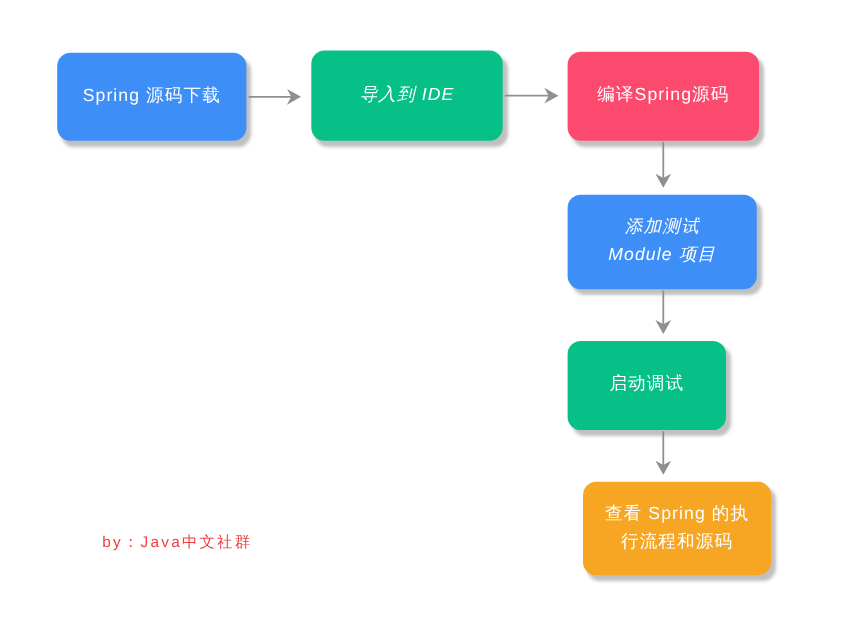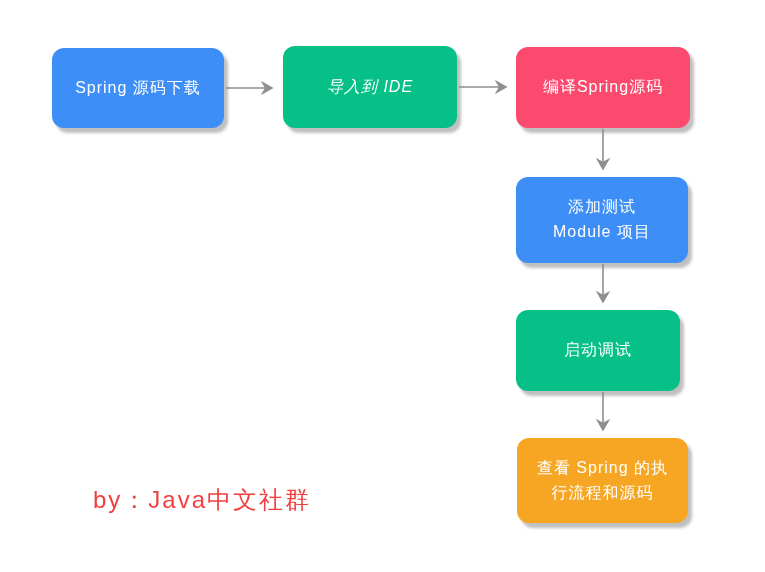--- a/index.html
+++ b/index.html
@@ -30,27 +30,27 @@
     text-align: center;
     white-space: pre-line;
     letter-spacing: 1px;
     box-shadow: 4px 5px 3px rgba(140,140,140,0.55);
     padding: 6px 10px;
   }
   .node-1 { left: 52px;  top: 48px;  width: 172px; height: 80px; }
   .node-2 { left: 283px; top: 46px;  width: 174px; height: 82px; font-style: italic; }
   .node-3 { left: 516px; top: 47px;  width: 174px; height: 81px; }
   .node-4 { left: 516px; top: 177px; width: 172px; height: 86px; }
-  .node-5 { left: 516px; top: 310px; width: 164px; height: 81px; }
+  .node-5 { left: 516px; top: 310px; width: 144px; height: 81px; }
   .node-6 { left: 517px; top: 438px; width: 171px; height: 85px; }
   .credit {
     position: absolute;
     left: 93px;
     top: 484px;
-    font-size: 24px;
+    font-size: 14px;
     letter-spacing: 2px;
     white-space: nowrap;
   }
 </style>
 </head>
 <body>
 
 <div class="canvas">
 
   <svg class="edges" viewBox="0 0 765 572" xmlns="http://www.w3.org/2000/svg">
@@ -67,23 +67,23 @@
       <line x1="603" y1="392" x2="603" y2="430" marker-end="url(#arrowhead)"></line>
     </g>
   </svg>
 
   <div class="node node-1" style="background-color: rgb(62, 142, 247); color: rgb(255, 255, 255);">Spring 源码下载</div>
 
   <div class="node node-2" style="background-color: rgb(6, 192, 135); color: rgb(255, 255, 255);">导入到 IDE</div>
 
   <div class="node node-3" style="background-color: rgb(251, 74, 110); color: rgb(255, 255, 255);">编译Spring源码</div>
 
-  <div class="node node-4" style="background-color: rgb(62, 142, 247); color: rgb(255, 255, 255);">添加测试
+  <div class="node node-4" style="background-color: rgb(62, 142, 247); color: rgb(255, 255, 255); font-style: italic;">添加测试
 Module 项目</div>
 
   <div class="node node-5" style="background-color: rgb(6, 192, 135); color: rgb(255, 255, 255);">启动调试</div>
 
-  <div class="node node-6" style="background-color: rgb(246, 166, 35); color: rgb(255, 255, 255);">查看 Spring 的执
+  <div class="node node-6" style="background-color: rgb(246, 166, 35); color: rgb(255, 255, 255); margin-left: 13px;">查看 Spring 的执
 行流程和源码</div>
 
   <div class="credit" style="color: rgb(242, 62, 62);">by：Java中文社群</div>
 
 </div>
 
 </body></html>

